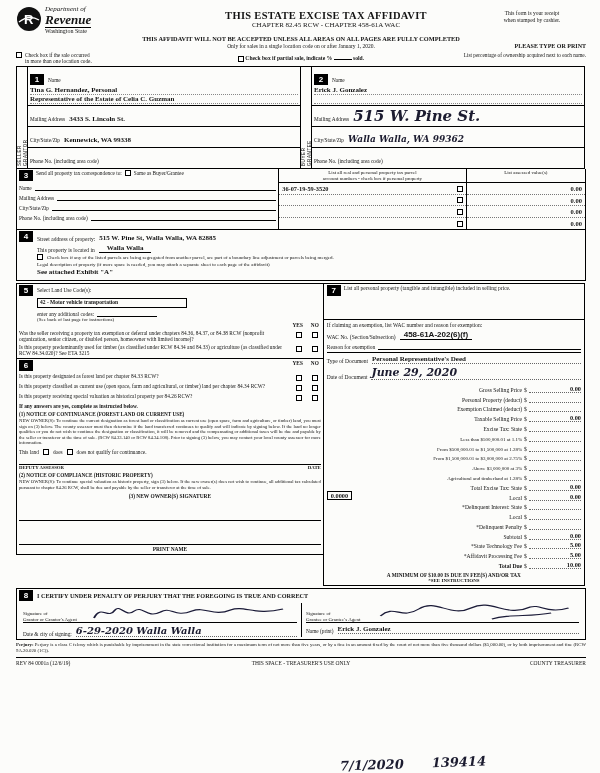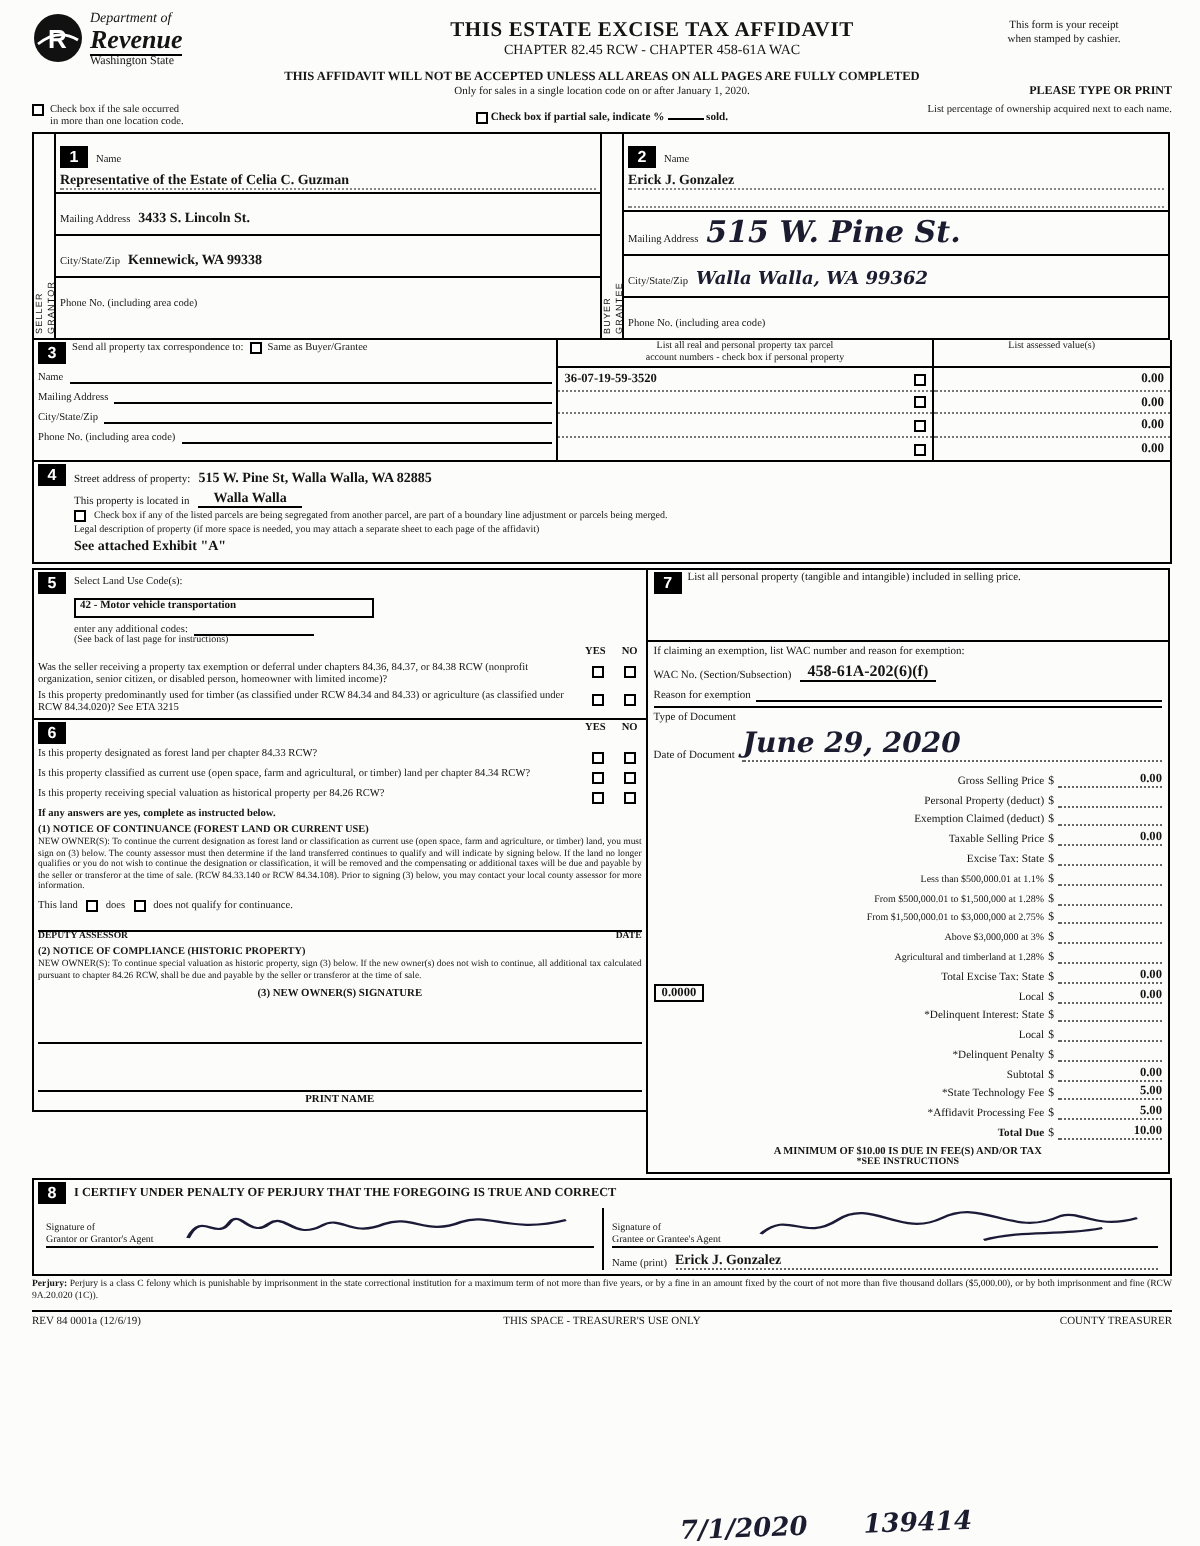--- a/index.html
+++ b/index.html
@@ -7,21 +7,21 @@
   .page { position:relative; width:600px; height:773px; background:#fcfcfa; color:#141414;
           padding:6px 14px 0 16px; overflow:hidden; margin:0 auto; }
   .numbox { display:inline-flex; align-items:center; justify-content:center; background:#000; color:#fff;
             width:14px; height:11px; font:bold 8px "Liberation Sans", sans-serif; flex:0 0 auto; }
   .cb { display:inline-block; width:6px; height:6px; border:1px solid #000; background:#fff;
         vertical-align:middle; flex:0 0 auto; }
   .t5 { font-size:5px; }
   .t55 { font-size:5.5px; }
   .typed { font-weight:bold; font-size:7px; }
   .typed-sm { font-weight:bold; font-size:5.5px; }
-  .mono { font-family:Liberation Serif, serif; font-weight:bold; font-size:8px; }
+  .mono { font-family:Liberation Sans, sans-serif; font-weight:bold; font-size:8px; }
   .hw { font-family:"DejaVu Serif", serif; font-style:italic; font-weight:bold; color:#1c1c30; }
   .blank { display:inline-block; border-bottom:0.8px solid #000; height:8px; }
 
   
   .hdr { display:flex; align-items:flex-start; }
   .hdr-left { display:flex; width:158px; gap:3px; }
   .logo { width:26px; height:26px; }
   .dept { line-height:1.05; }
   .dept .d1 { font-size:7px;font-style:italic; }
   .dept .d2 { font-size:13px; font-weight:bold; font-style:italic; }
@@ -187,20 +187,21 @@
   <div class="parties">
     <div class="party">
       <div class="vstrip">
         <span class="vtext">SELLER</span>
         <span class="vtext">GRANTOR</span>
       </div>
       <div class="pfields">
         <div class="pfield pname">
           <span class="numbox">1</span>
           <span class="flabel">Name</span>
+          <div class="vline typed">Tina G. Hernandez, Personal</div>
           <div class="vline typed">Representative of the Estate of Celia C. Guzman</div>
         </div>
         <div class="pfield">
           <span class="flabel">Mailing Address</span>
           <span class="typed">3433 S. Lincoln St.</span>
         </div>
         <div class="pfield">
           <span class="flabel">City/State/Zip</span>
           <span class="typed">Kennewick, WA 99338</span>
         </div>
@@ -420,24 +421,25 @@
         <div class="wacline">
           <span>WAC No. (Section/Subsection)</span>
           <span class="mono">458-61A-202(6)(f)</span>
         </div>
         <div style="margin-top:2px; display:flex; gap:3px; align-items:flex-end">
           <span>Reason for exemption</span>
           <span class="blank" style="flex:1"></span>
         </div>
         <div class="docline">
           <span>Type of Document</span>
+          <span class="typed" style="border-bottom:1px dotted #666; flex:1">Personal Representative's Deed</span>
         </div>
         <div style="display:flex; gap:4px; align-items:flex-end; margin-top:2px">
           <span>Date of Document</span>
-          <span class="hw" style="font-size:14px; border-bottom:1px dotted #666; flex:1">June 29, 2020</span>
+          <span class="hw" style="font-size:11px; border-bottom:1px dotted #666; flex:1">June 29, 2020</span>
         </div>
 
         <div class="money">
           <div class="mrow">
               <span class="mlabel">Gross Selling Price</span>
               <span class="mcur">$</span>
               <span class="mval">0.00</span>
             </div>
           <div class="mrow">
               <span class="mlabel">Personal Property (deduct)</span>
@@ -547,20 +549,24 @@
       <div class="sigcol">
         <div class="sigarea">
           <span class="siglabel">
             <span>Signature of</span><br>
             <span>Grantor or Grantor's Agent</span>
           </span>
           <svg class="sigsvg" viewBox="0 0 120 20" preserveAspectRatio="none">
             <path d="M4 16 C8 2 12 18 16 8 C19 2 22 16 27 9 C32 3 34 17 42 10 C48 4 50 16 60 9 C68 4 72 15 82 8 C90 3 96 14 112 7" stroke="#1b1b38" stroke-width="1.1" fill="none"></path>
           </svg>
         </div>
+        <div class="daterow">
+          <span>Date &amp; city of signing:</span>
+          <span class="hw" style="font-size:10px; border-bottom:1px dotted #666; flex:1">6-29-2020  Walla Walla</span>
+        </div>
       </div>
       <div class="sigcol">
         <div class="sigarea">
           <span class="siglabel">
             <span>Signature of</span><br>
             <span>Grantee or Grantee's Agent</span>
           </span>
           <svg class="sigsvg" viewBox="0 0 120 20" preserveAspectRatio="none">
             <path d="M6 14 C14 2 18 18 28 7 S46 16 58 6 S78 16 92 5 C98 2 102 12 114 6 M70 17 C80 12 92 15 104 11" stroke="#1b1b38" stroke-width="1.1" fill="none"></path>
           </svg>

